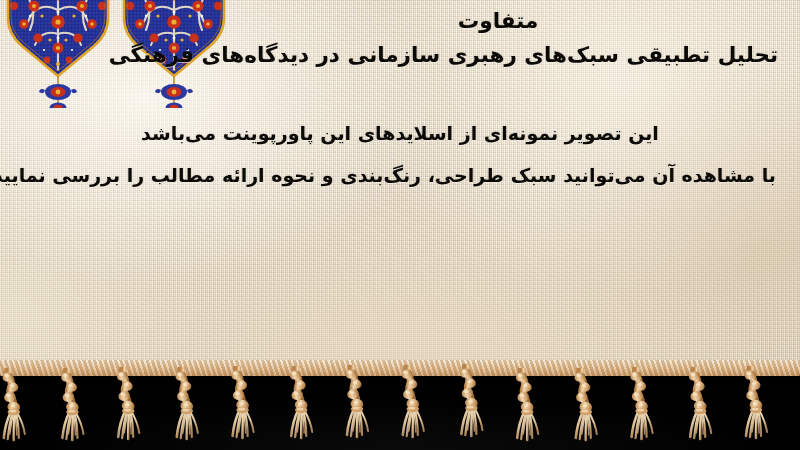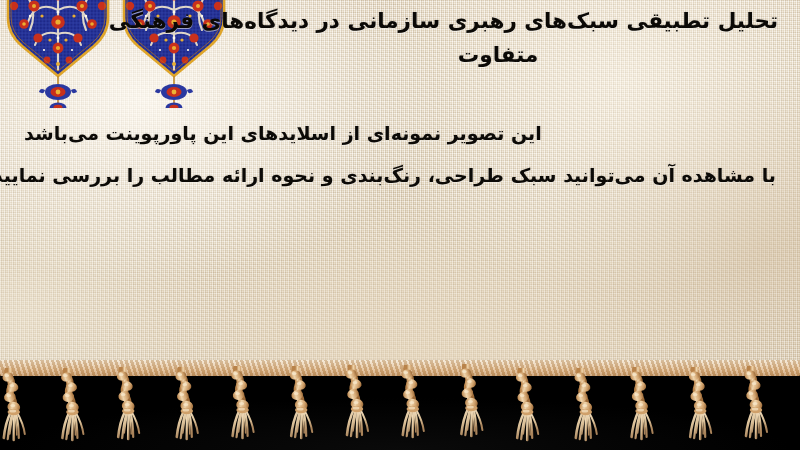--- a/index.html
+++ b/index.html
@@ -93,21 +93,21 @@
       0 0 2px rgba(60,44,26,0.22);
     white-space: nowrap;
   }
 
   
   .body-block {
     position: absolute;
     top: 112px;
     right: 24px;
     left: 24px;
-    text-align: left;
+    text-align: center;
     direction: rtl;
   }
   .body-line {
     font-size: 19px;
     font-weight: 700;
     color: #0c0a07;
     line-height: 42px;
     white-space: nowrap;
     text-shadow:
       0 1px 0 rgba(255,253,248,0.50),
@@ -322,22 +322,22 @@
         <path d="M39,90 q-5,-3 -6,2 q5,3 6,-2z" fill="#2a38a0"></path>
         <path d="M65,90 q5,-3 6,2 q-5,3 -6,-2z" fill="#2a38a0"></path>
         <path d="M52,100 L52,104" stroke="#b5721d" stroke-width="1.4"></path>
         <ellipse cx="52" cy="108" rx="8.5" ry="5.5" fill="#2a38a0"></ellipse>
         <ellipse cx="52" cy="108" rx="4.6" ry="3.2" fill="#c8301c"></ellipse>
       </g>
     </svg>
   </div>
 
   <div class="title-block">
+    <div class="title-line">متفاوت</div>
     <div class="title-line">تحلیل تطبیقی سبک‌های رهبری سازمانی در دیدگاه‌های فرهنگی</div>
-    <div class="title-line">متفاوت</div>
   </div>
 
   <div class="body-block">
     <div class="body-line">این تصویر نمونه‌ای از اسلایدهای این پاورپوینت می‌باشد</div>
     <div class="body-line">با مشاهده آن می‌توانید سبک طراحی، رنگ‌بندی و نحوه ارائه مطالب را بررسی نمایید</div>
   </div>
 
   <div class="band">
     <div class="band-top-shade"></div>
   </div>

